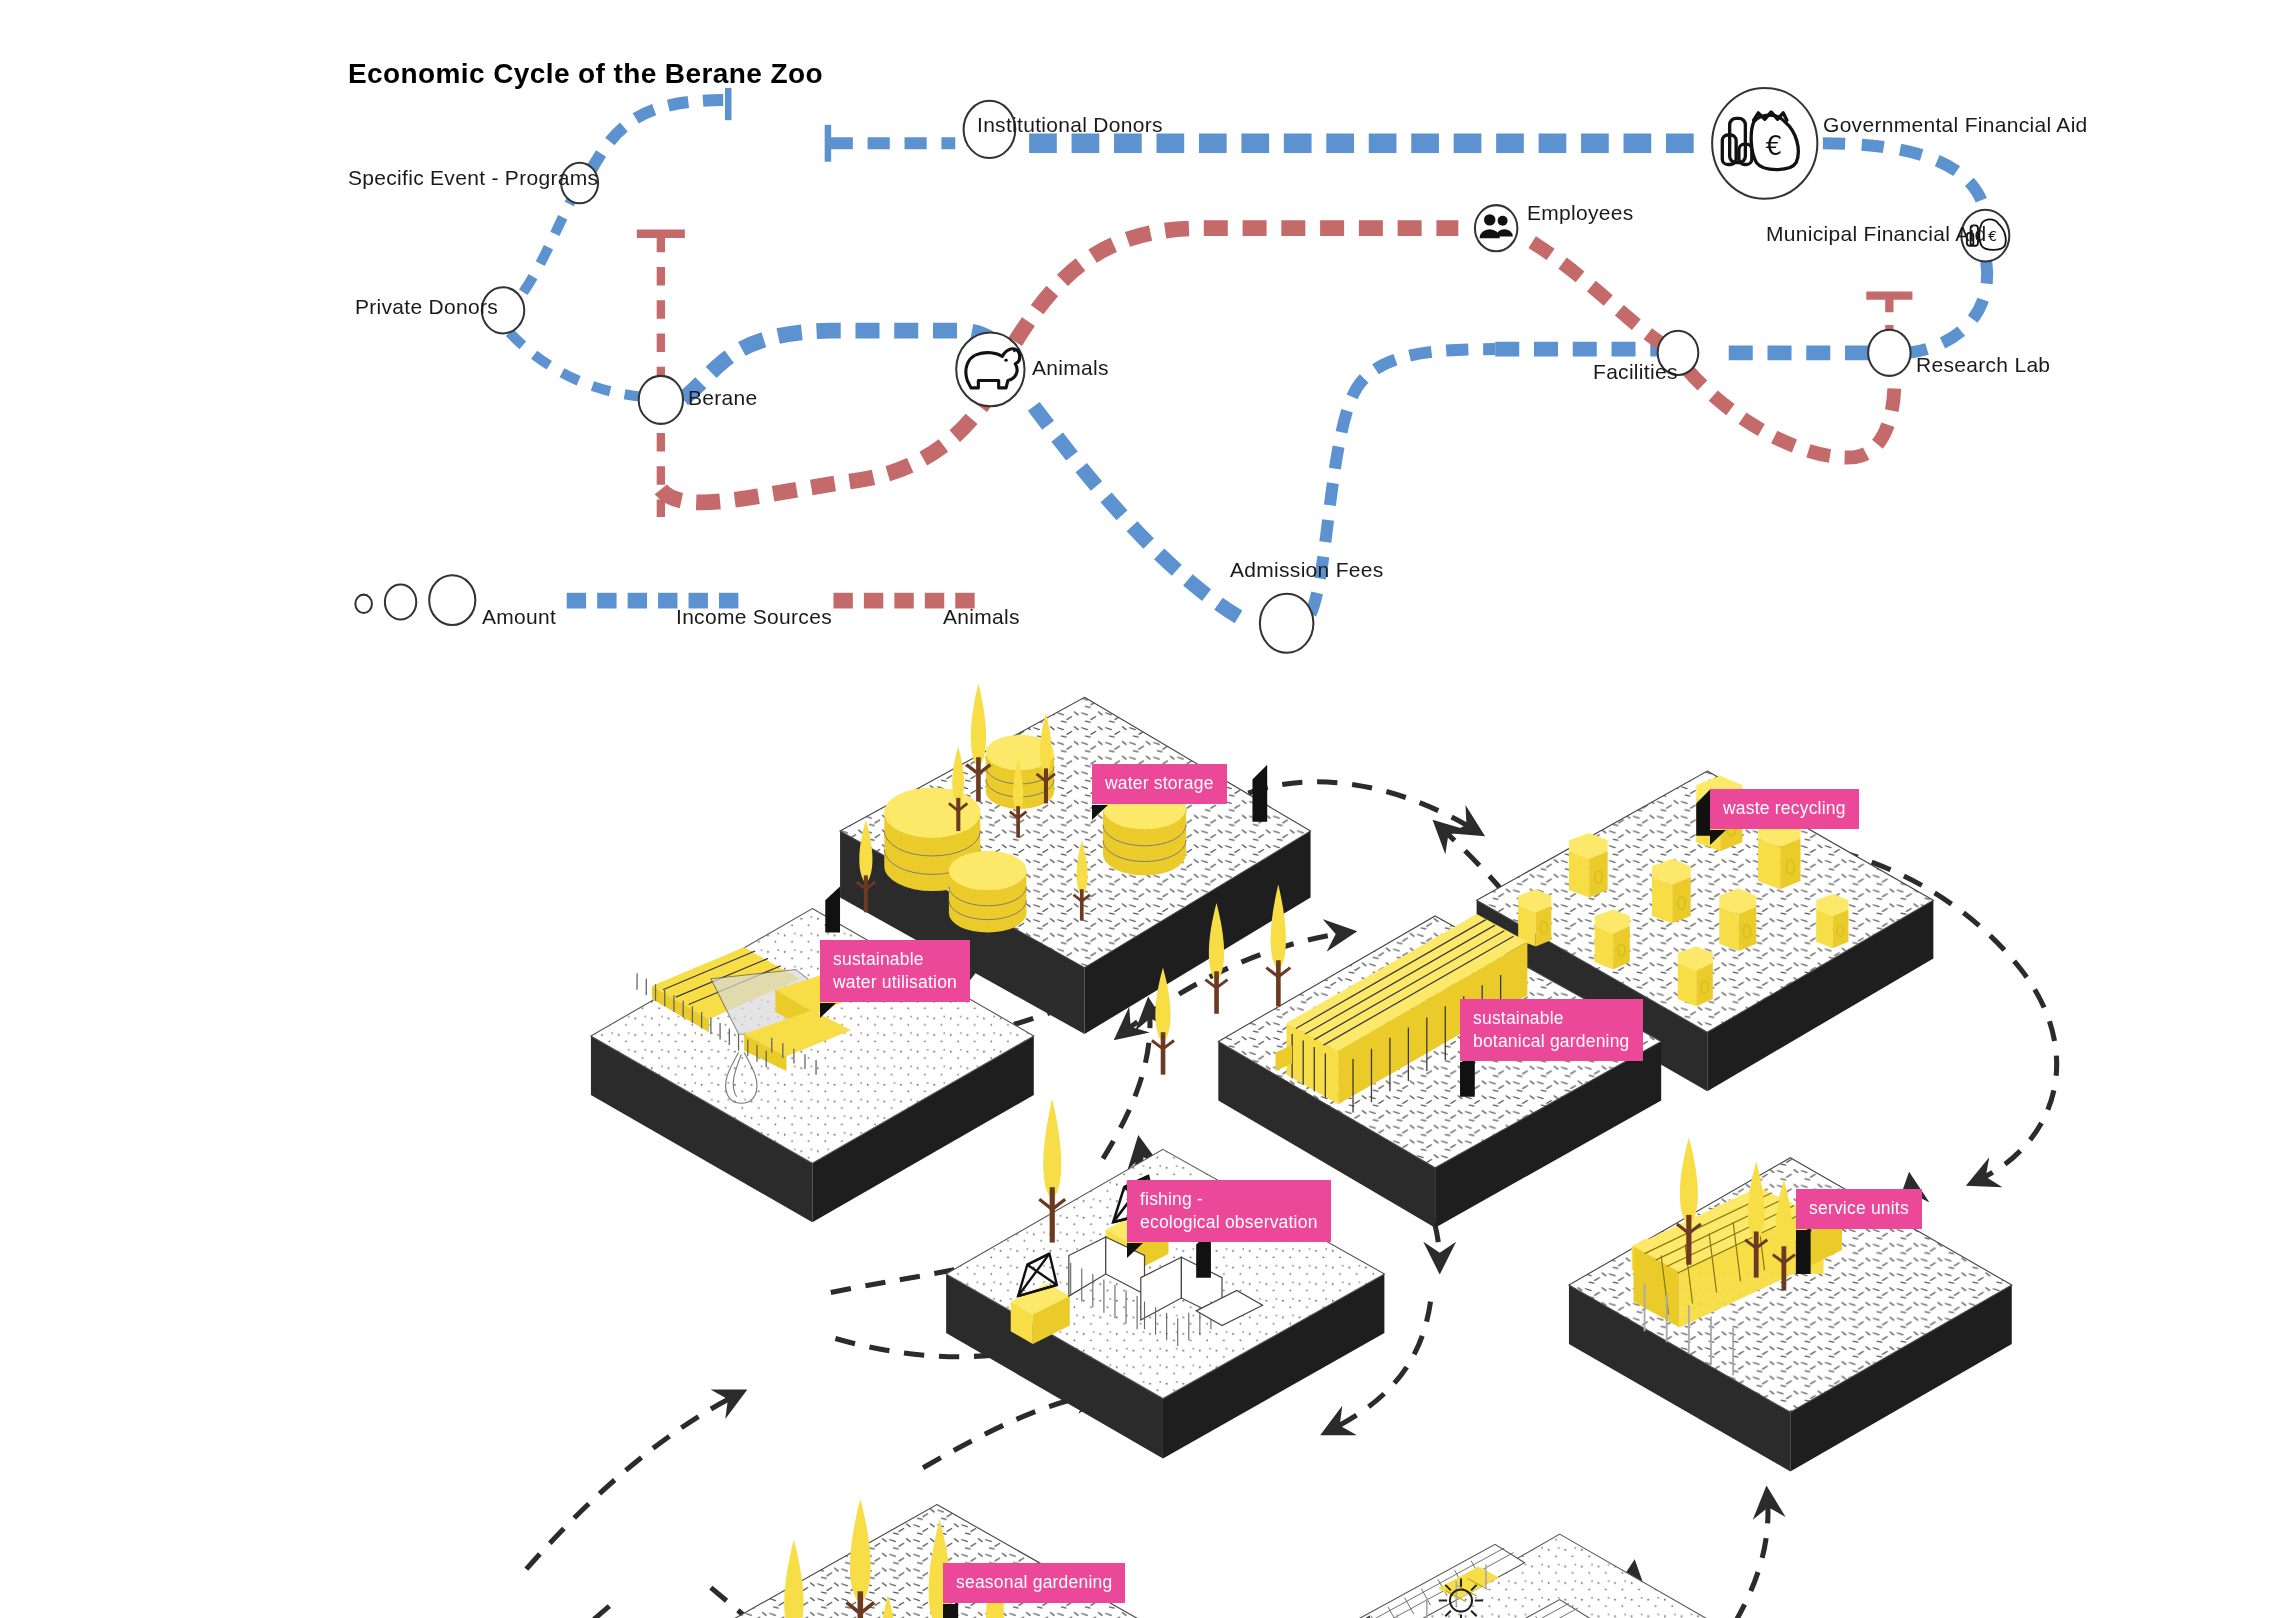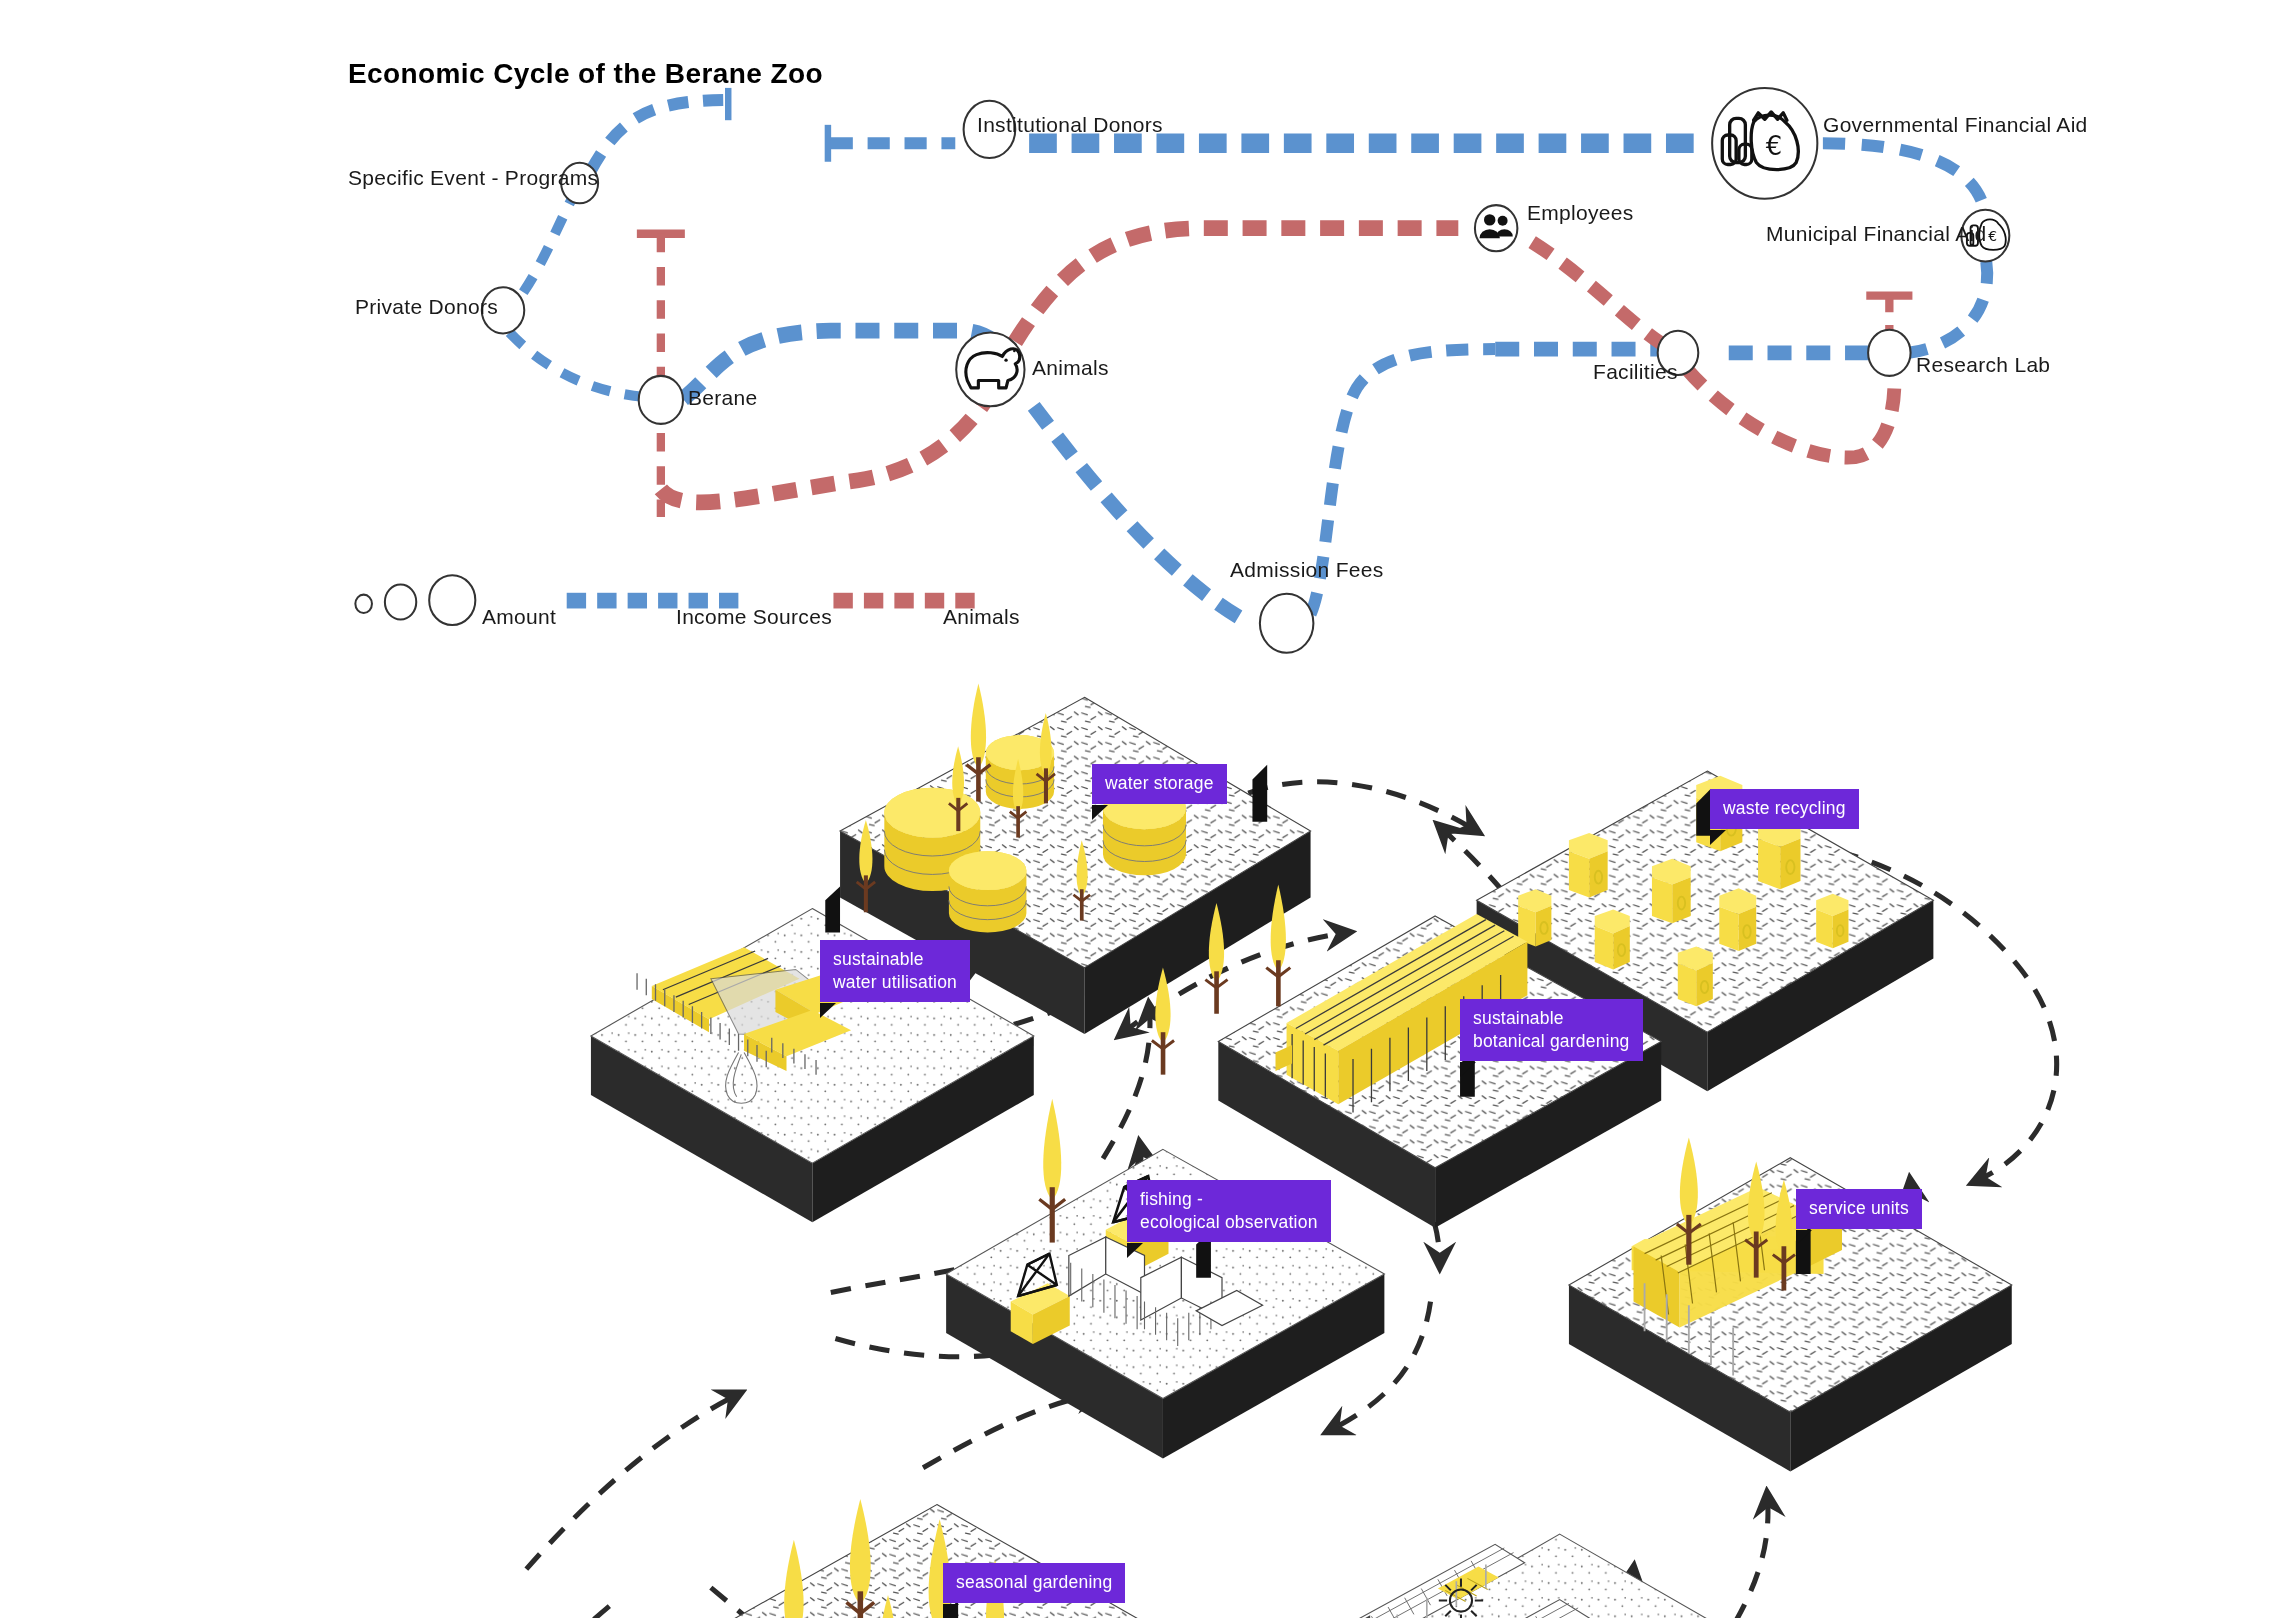--- a/index.html
+++ b/index.html
@@ -19,21 +19,21 @@
   }
   .net-label{
     position:absolute;font-size:21px;color:#1a1a1a;letter-spacing:0.3px;white-space:nowrap;
   }
   .legend-label{
     position:absolute;font-size:21px;color:#1a1a1a;letter-spacing:0.3px;white-space:nowrap;margin-top:16px;
   }
 
   
   .callout{
-    position:absolute;background:#6d28d9;color:#ffffff;
+    position:absolute;background:#ec4899;color:#ffffff;
     font-size:17.5px;line-height:1.28;letter-spacing:0.2px;
     padding:8.3px 13px 9.2px 13px;white-space:pre-line;
   }
   .callout::after{
     content:"";position:absolute;left:0;bottom:-15.7px;
     border-left:16.6px solid #111111;border-bottom:15.7px solid transparent;
   }
 </style>
 </head>
 <body>

